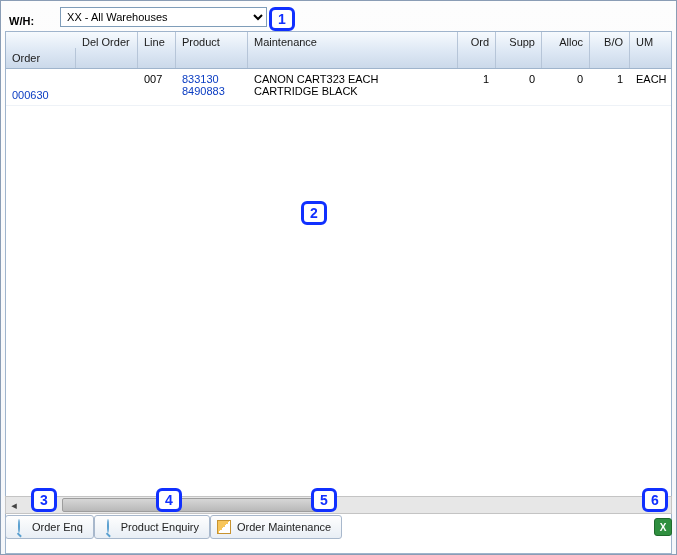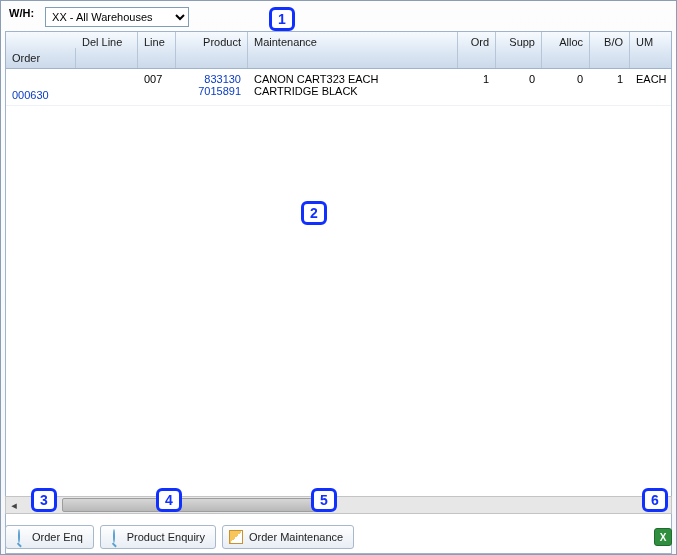--- a/index.html
+++ b/index.html
@@ -13,27 +13,27 @@
     width: 677px;
     height: 555px;
     border: 1px solid #8a9db5;
     background: linear-gradient(#fdfdfd,#f5f7fa);
     position: relative;
     display: flex;
     flex-direction: column;
   }
   .topbar {
     display: flex;
-    align-items: flex-start;
+    align-items: flex-end;
     padding: 6px 8px 4px 8px;
-    gap: 11px;
+    gap: 26px;
   }
   .topbar label { font-weight: bold; }
   .combo {
-    width: 144px;
+    width: 207px;
     height: 20px;
     border: 1px solid #7f9db9;
     background: #fff;
     font-family: inherit;
     font-size: 11px;
     padding: 1px 2px;
   }
   .callout {
     border: 3px solid #1030ff;
     border-radius: 6px;
@@ -66,21 +66,21 @@
     border-right: 1px solid #b6c5d8;
     padding: 4px 6px;
     color: #1a1a1a;
     white-space: nowrap;
     overflow: hidden;
   }
   .gh:last-child { border-right: none; }
   .col-order { width: 70px; margin-top: 16px; }
   .col-del   { width: 62px; }
   .col-line  { width: 38px; }
-  .col-prod  { width: 72px; text-align: right; }
+  .col-prod  { width: 72px; }
   .col-desc  { width: 210px; }
   .col-ord   { width: 38px; text-align: right;}
   .col-supp  { width: 46px; text-align: right;}
   .col-alloc { width: 48px; text-align: right;}
   .col-bo    { width: 40px; text-align: right;}
   .col-um    { width: 40px; }
   .grid-body { }
   .gr {
     display: flex;
     border-bottom: 1px solid #eef2f7;
@@ -119,25 +119,24 @@
   .hscroll .thumb {
     position:absolute;
     left: 40px; width: 260px;
     top:1px; bottom:1px;
     background: linear-gradient(#d6d6d6,#b8b8b8);
     border:1px solid #9d9d9d;
     border-radius:2px;
   }
   .toolbar {
     position:absolute;
-    left:4px; right:4px; bottom:2px;
+    left:4px; right:4px; bottom:12px;
     height: 30px;
     display:flex;
     align-items:center;
-    gap:6px;
   }
   .btn {
     display:flex;
     align-items:center;
     gap:6px;
     height: 24px;
     padding: 2px 10px 2px 6px;
     border: 1px solid #a8b8cc;
     border-radius: 3px;
     background: linear-gradient(#fefefe,#e8eef5);
@@ -186,38 +185,38 @@
     <select class="combo">
       <option>XX - All Warehouses</option>
     </select>
   </div>
 
   <div class="callout" style="left:268px;top:6px">1</div>
 
   <div class="grid-wrap">
     <div class="grid-header">
       <div class="gh col-order">Order</div>
-      <div class="gh col-del">Del Line</div>
+      <div class="gh col-del">Del Order</div>
       <div class="gh col-line">Line</div>
       <div class="gh col-prod">Product</div>
       <div class="gh col-desc">Maintenance</div>
       <div class="gh col-ord">Ord</div>
       <div class="gh col-supp">Supp</div>
       <div class="gh col-alloc">Alloc</div>
       <div class="gh col-bo">B/O</div>
       <div class="gh col-um">UM</div>
     </div>
     <div class="grid-body">
       <div class="gr">
         <div class="gc col-order link">000630</div>
         <div class="gc col-del"></div>
         <div class="gc col-line">007</div>
         <div class="gc col-prod">
           <div class="link">833130</div>
-          <div class="prod-sub">7015891</div>
+          <div class="prod-sub">8490883</div>
         </div>
         <div class="gc col-desc">
           <div>CANON CART323 EACH</div>
           <div>CARTRIDGE BLACK</div>
         </div>
         <div class="gc col-ord num">1</div>
         <div class="gc col-supp num">0</div>
         <div class="gc col-alloc num">0</div>
         <div class="gc col-bo num">1</div>
         <div class="gc col-um">EACH</div>

